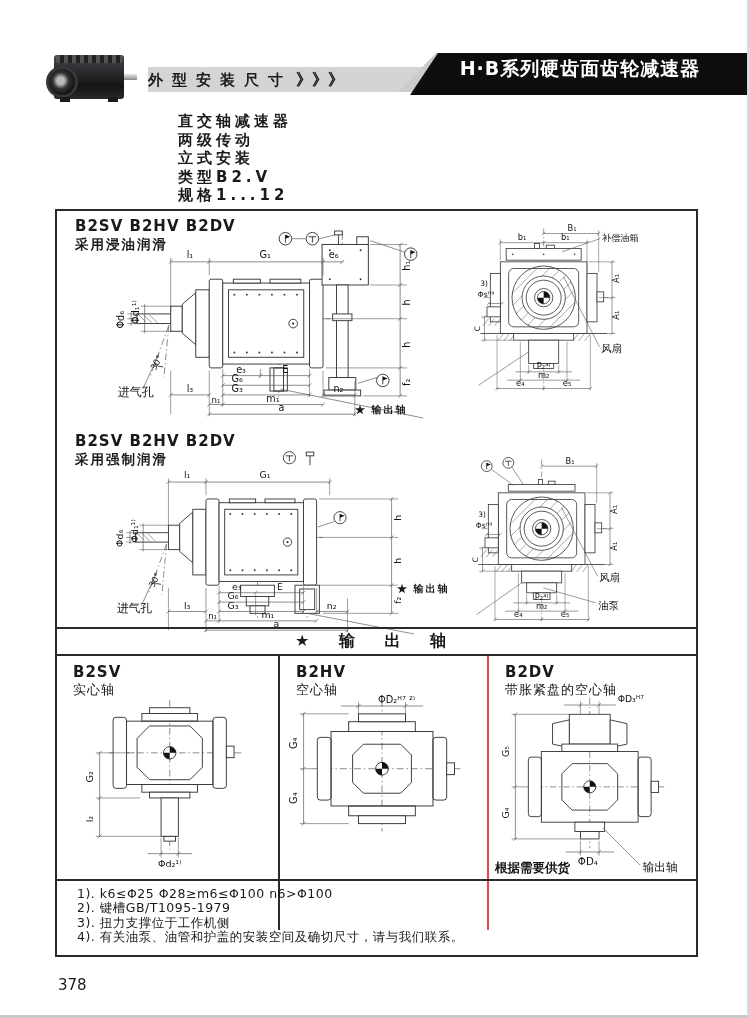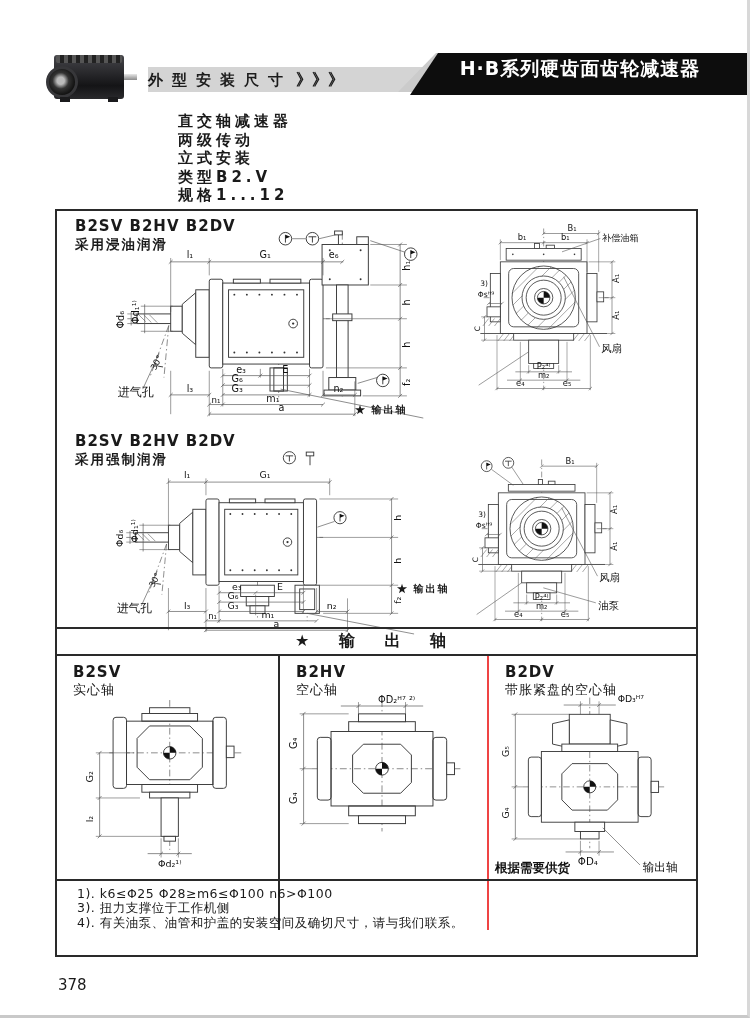--- a/index.html
+++ b/index.html
@@ -595,19 +595,20 @@
           <text transform="rotate(-90 17 130)" x="17" y="130">G₄</text>
           <text class="cz11" x="102" y="186">ΦD₄</text>
           <text class="cz ta-s" x="161" y="192">输出轴</text>
           <text class="cz ta-s" style="font-size:13.5px;font-weight:bold;" x="2" y="194">根据需要供货</text>
         </svg>
       </div>
     </div>
 
     <div class="notes">
       <div>1). k6≤Φ25  Φ28≥m6≤Φ100  n6&gt;Φ100</div>
+      <div>2). 键槽GB/T1095-1979</div>
       <div>3). 扭力支撑位于工作机侧</div>
       <div>4). 有关油泵、油管和护盖的安装空间及确切尺寸，请与我们联系。</div>
     </div>
   </div>
 
   <div class="page-number">378</div>
 </div>
 
 </body></html>

